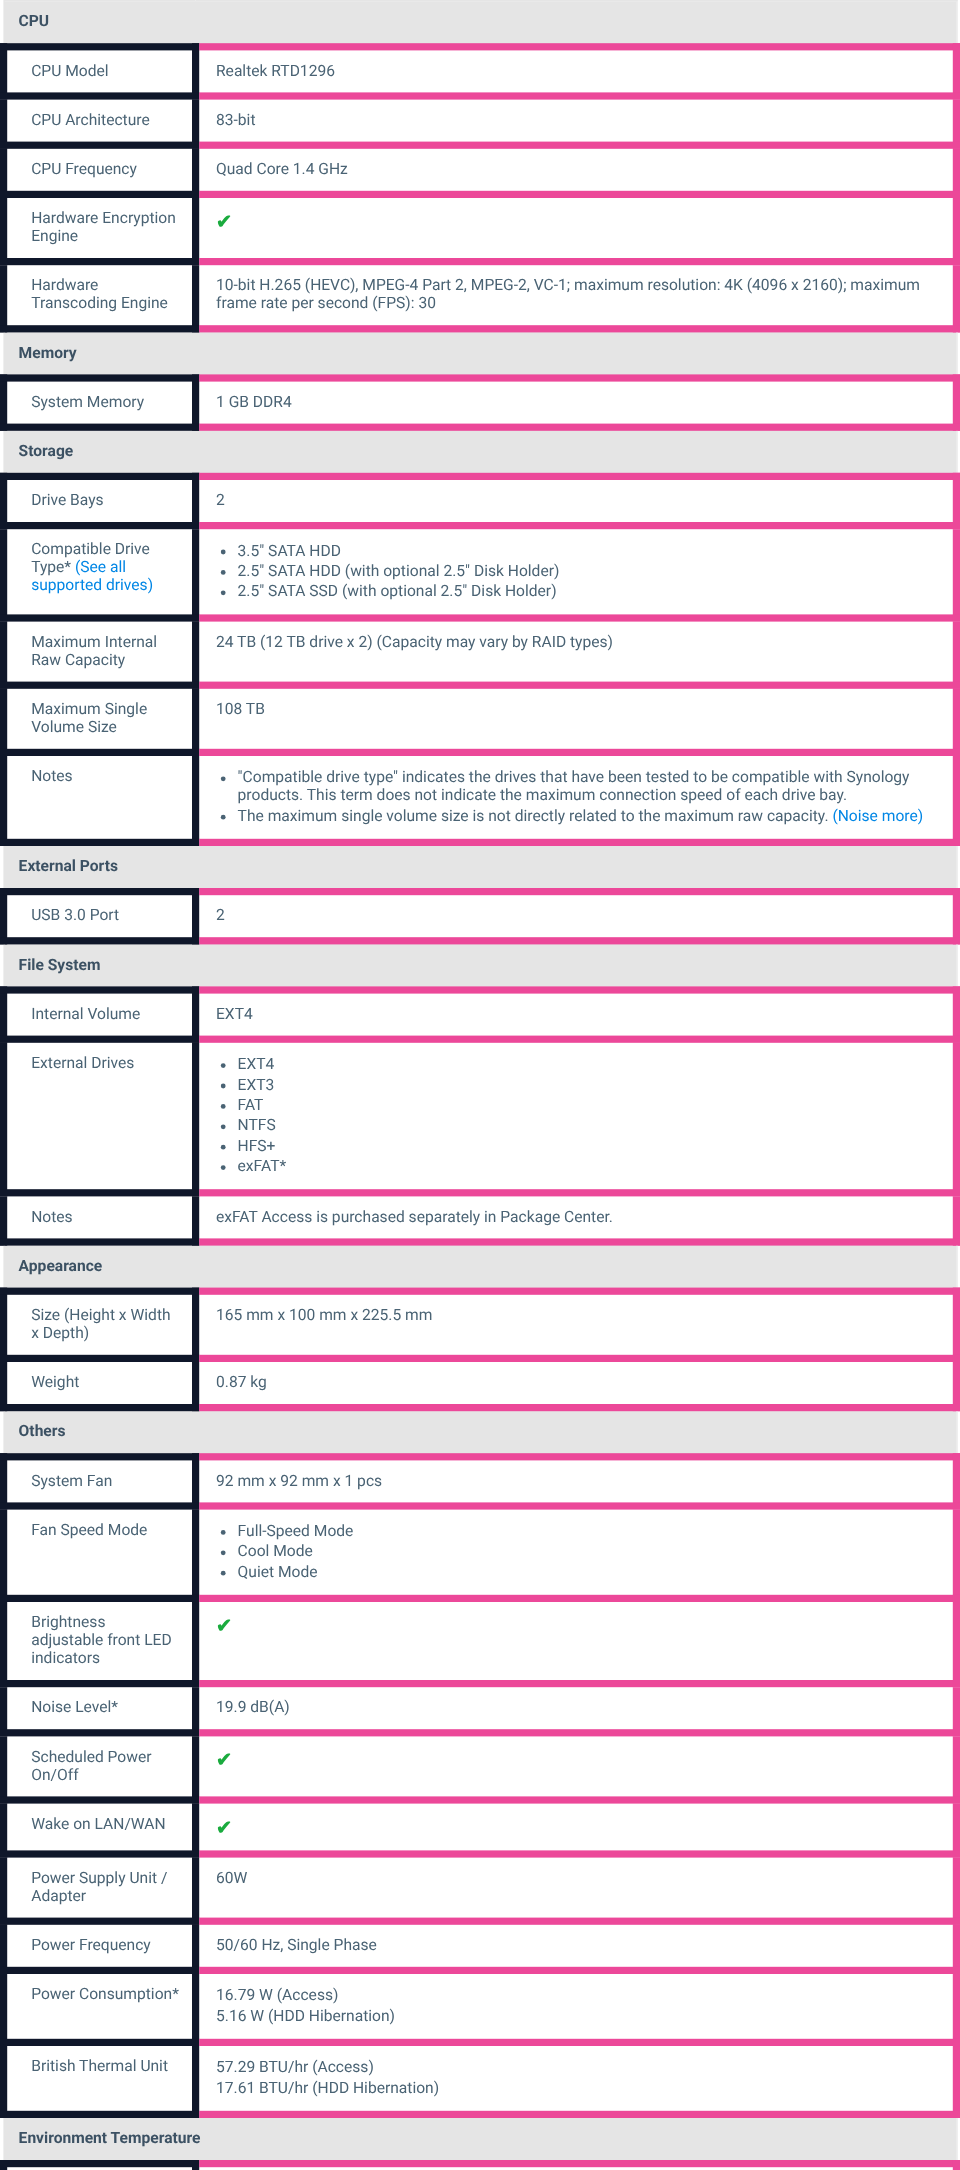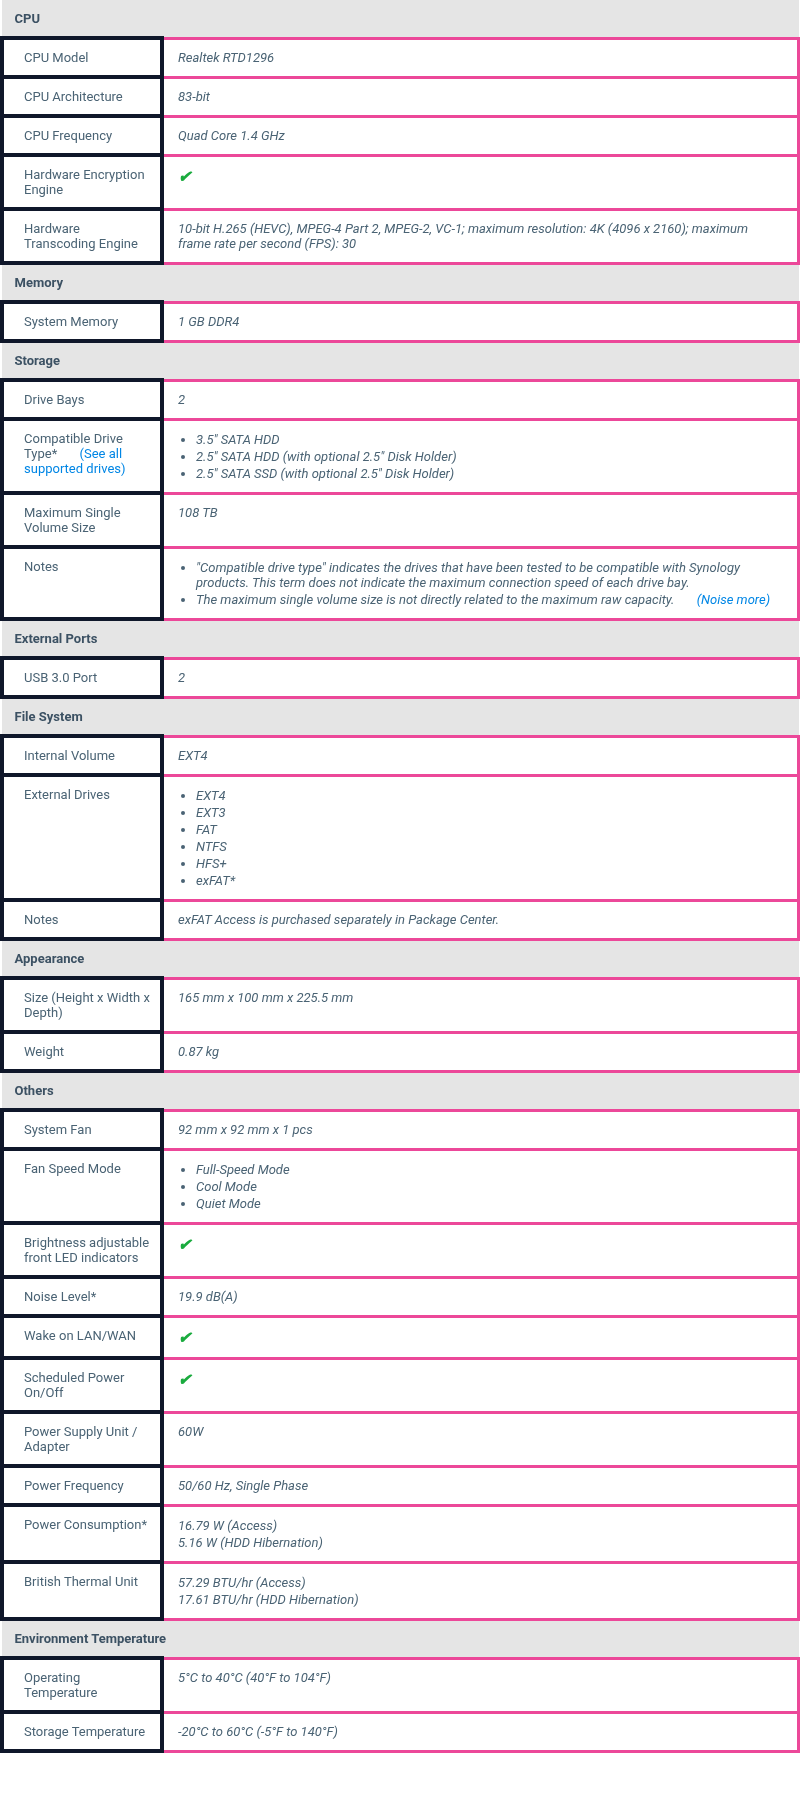--- a/index.html
+++ b/index.html
@@ -1,23 +1,23 @@
 <!DOCTYPE html>
 <html><head>
 <meta charset="utf-8">
 <style>
 * { box-sizing: border-box; margin: 0; padding: 0; }
 body { font-family: -apple-system, BlinkMacSystemFont, "Segoe UI", Roboto, Helvetica, Arial, sans-serif; font-size: 13px; color: #4a6374; background: #fff; width: 800px; }
 table { width: 100%; border-collapse: collapse; }
 th.section-header { text-align: left; font-weight: 700; background: #e5e5e5; padding: 10px 12px; border: 1px solid #e5e5e5; color: #3c5163; }
-td.label-cell { width: 160px; padding: 10px 10px 10px 20px; border: 4px solid #0f172a; vertical-align: top; color: #4a6374; }
-td.value-cell { padding: 10px 14px; border: 3px solid #ec4899; vertical-align: top; color: #4a6374; font-style: italic; }
+td.label-cell { width: 160px; padding: 10px 10px 10px 20px; border: 6px solid #0f172a; vertical-align: top; color: #4a6374; }
+td.value-cell { padding: 10px 14px; border: 6px solid #ec4899; vertical-align: top; color: #4a6374; }
 ul { list-style: disc; margin-left: 18px; }
 ul li { padding: 1px 0; color: #4a6374; }
-a, .link { color: #0086e5; text-decoration: none; cursor: pointer; margin-left: 19px; }
+a, .link { color: #0086e5; text-decoration: none; cursor: pointer; }
 .check { color: #1aab3e; font-weight: 700; font-size: 16px; }
 .multiline div { padding: 1px 0; }
 </style>
 </head>
 <body>
 
 <table>
 <tbody>
 <tr>
         <th class="section-header" colspan="2">CPU</th>
@@ -60,20 +60,24 @@
       </tr>
 <tr>
         <td class="label-cell"><span>Compatible Drive Type* </span><a class="link">(See all supported drives)</a></td>
         <td class="value-cell">
           <ul>
             <li>3.5" SATA HDD</li>
             <li>2.5" SATA HDD (with optional 2.5" Disk Holder)</li>
             <li>2.5" SATA SSD (with optional 2.5" Disk Holder)</li>
           </ul>
         </td>
+      </tr>
+<tr>
+        <td class="label-cell">Maximum Internal Raw Capacity</td>
+        <td class="value-cell">24 TB (12 TB drive x 2) (Capacity may vary by RAID types)</td>
       </tr>
 <tr>
         <td class="label-cell">Maximum Single Volume Size</td>
         <td class="value-cell">108 TB</td>
       </tr>
 <tr>
         <td class="label-cell">Notes</td>
         <td class="value-cell">
           <ul>
             <li>"Compatible drive type" indicates the drives that have been tested to be compatible with Synology products. This term does not indicate the maximum connection speed of each drive bay.</li>
@@ -146,25 +150,25 @@
       </tr>
 <tr>
         <td class="label-cell">Brightness adjustable front LED indicators</td>
         <td class="value-cell"><span class="check">✔</span></td>
       </tr>
 <tr>
         <td class="label-cell">Noise Level*</td>
         <td class="value-cell">19.9 dB(A)</td>
       </tr>
 <tr>
+        <td class="label-cell">Scheduled Power On/Off</td>
+        <td class="value-cell"><span class="check">✔</span></td>
+      </tr>
+<tr>
         <td class="label-cell">Wake on LAN/WAN</td>
-        <td class="value-cell"><span class="check">✔</span></td>
-      </tr>
-<tr>
-        <td class="label-cell">Scheduled Power On/Off</td>
         <td class="value-cell"><span class="check">✔</span></td>
       </tr>
 <tr>
         <td class="label-cell">Power Supply Unit / Adapter</td>
         <td class="value-cell">60W</td>
       </tr>
 <tr>
         <td class="label-cell">Power Frequency</td>
         <td class="value-cell">50/60 Hz, Single Phase</td>
       </tr>

